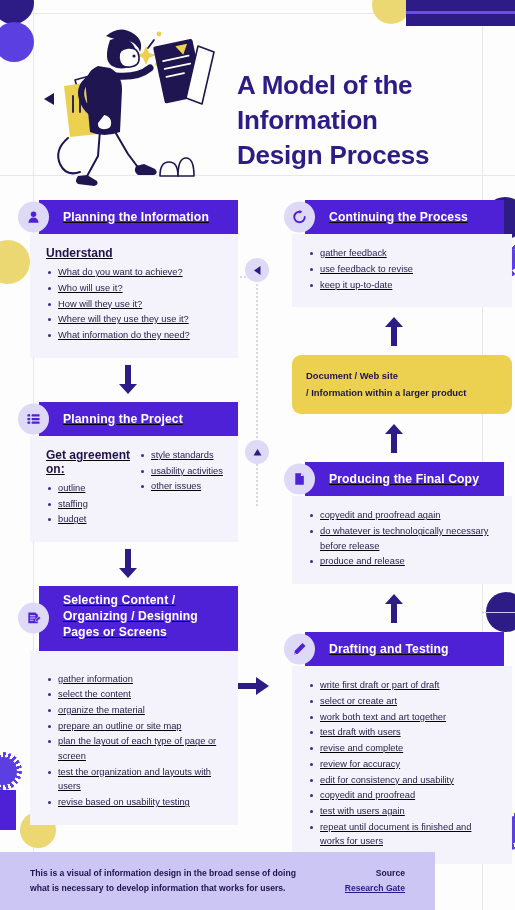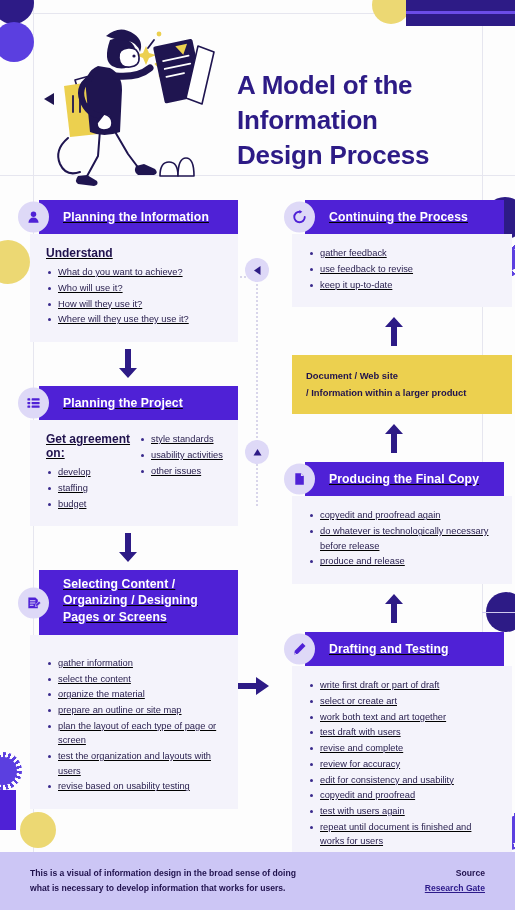--- a/index.html
+++ b/index.html
@@ -120,20 +120,21 @@
 
   
   .yellow-box {
     background:#ecd04f;
     color:#20124d;
     font-size:9.4px; font-weight:bold;
     line-height:1.75;
     padding:13px 4px 13px 14px;
     margin-left:8px;
     width:220px;
+    border-radius:9px;
   }
 
   
   #connector {
     position:absolute; left:256px; top:276px;
     width:2px; height:230px;
     border-left:2px dotted #d8d5ea;
   }
   #connector-top-stub {
     position:absolute; left:233px; top:276px;
@@ -144,21 +145,21 @@
     position:absolute;
     width:24px; height:24px; border-radius:50%;
     background:#ded9f7;
     display:flex; align-items:center; justify-content:center;
     z-index:4;
   }
 
   
   #footer {
     position:absolute; left:0; bottom:0;
-    width:515px; height:58px;
+    width:435px; height:58px;
     background:#ccc6f5;
     display:flex; align-items:center;
     padding:0 30px;
   }
   #footer-note {
     font-size:8.6px; font-weight:bold; color:#20124d;
     line-height:1.72; flex:1;
   }
   #footer-src { text-align:right; }
   #footer-src .lbl {
@@ -295,20 +296,21 @@
         </div>
         <div class="head-bar">Planning the Information</div>
       </div>
       <div class="card-body">
         <div class="sub-label">Understand</div>
         <ul class="bul">
           <li>What do you want to achieve?</li>
           <li>Who will use it?</li>
           <li>How will they use it?</li>
           <li>Where will they use they use it?</li>
+          <li>What information do they need?</li>
         </ul>
       </div>
     </div>
 
     <div class="arrow-down">
       <svg width="20" height="30" viewBox="0 0 20 30">
         <path d="M7 0 H13 V19 H19 L10 29 L1 19 H7 Z" fill="#2d1b86"></path>
       </svg>
     </div>
 
@@ -324,21 +326,21 @@
             <rect x="6" y="10.6" width="8.5" height="2.4" rx="0.6" fill="#4f21d6"></rect>
           </svg>
         </div>
         <div class="head-bar">Planning the Project</div>
       </div>
       <div class="card-body">
         <div class="two-col">
           <div>
             <div class="sub-label">Get agreement on:</div>
             <ul class="bul">
-              <li>develop</li>
+              <li>outline</li>
               <li>staffing</li>
               <li>budget</li>
             </ul>
           </div>
           <div>
             <ul class="bul" style="margin-top:0;">
               <li>style standards</li>
               <li>usability activities</li>
               <li>other issues</li>
             </ul>

